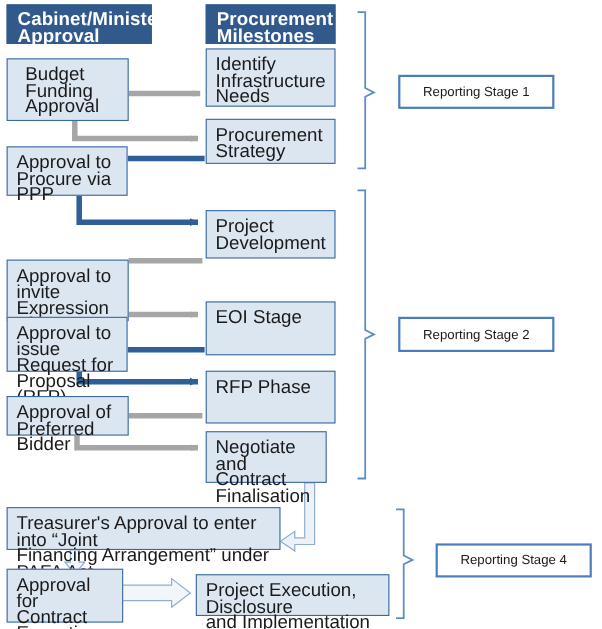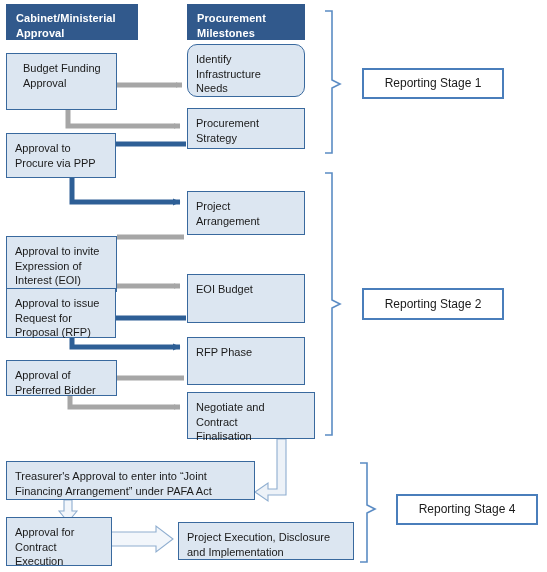--- a/index.html
+++ b/index.html
@@ -13,21 +13,21 @@
   #canvas {
     position: relative;
     width: 547px;
     height: 572px;
     background: #ffffff;
     overflow: hidden;
   }
   .box {
     position: absolute;
     box-sizing: border-box;
-    font-size: 11px;
+    font-size: 17px;
     line-height: 14.5px;
     color: #1a1a1a;
     white-space: pre-line;
   }
   .hdr {
     background: #31598C;
     color: #ffffff;
     font-weight: bold;
     border: 1px solid #31598C;
     padding: 6px 8px 5px 9px;
@@ -158,35 +158,35 @@
   <div class="box node" style="left:6px; top:360px; width:111px; height:36px;">Approval of
 Preferred Bidder</div>
 
   <div class="box node" style="left:6px; top:461px; width:249px; height:39px;">Treasurer's Approval to enter into “Joint
 Financing Arrangement” under PAFA Act</div>
 
   <div class="box node" style="left:6px; top:517px; width:106px; height:49px;">Approval for
 Contract
 Execution</div>
 
-  <div class="box node" style="left:187px; top:44px; width:118px; height:53px;border-radius:10px;">Identify
+  <div class="box node" style="left:187px; top:44px; width:118px; height:53px;">Identify
 Infrastructure
 Needs</div>
 
   <div class="box node" style="left:187px; top:108px; width:118px; height:41px;">Procurement
 Strategy</div>
 
   <div class="box node" style="left:187px; top:191px; width:118px; height:44px;">Project
-Arrangement</div>
+Development</div>
 
-  <div class="box node" style="left:187px; top:274px; width:118px; height:49px;">EOI Budget</div>
+  <div class="box node" style="left:187px; top:274px; width:118px; height:49px;">EOI Stage</div>
 
   <div class="box node" style="left:187px; top:337px; width:118px; height:48px;">RFP Phase</div>
 
-  <div class="box node" style="left:187px; top:392px; width:128px; height:47px;">Negotiate and
+  <div class="box node" style="left:187px; top:392px; width:110px; height:47px;">Negotiate and
 Contract
 Finalisation</div>
 
   <div class="box node" style="left:178px; top:522px; width:176px; height:38px;">Project Execution, Disclosure
 and Implementation</div>
 
   <div class="box stage" style="left:362px; top:68px; width:142px; height:31px;">Reporting Stage 1</div>
 
   <div class="box stage" style="left:362px; top:288px; width:142px; height:32px;">Reporting Stage 2</div>
 

